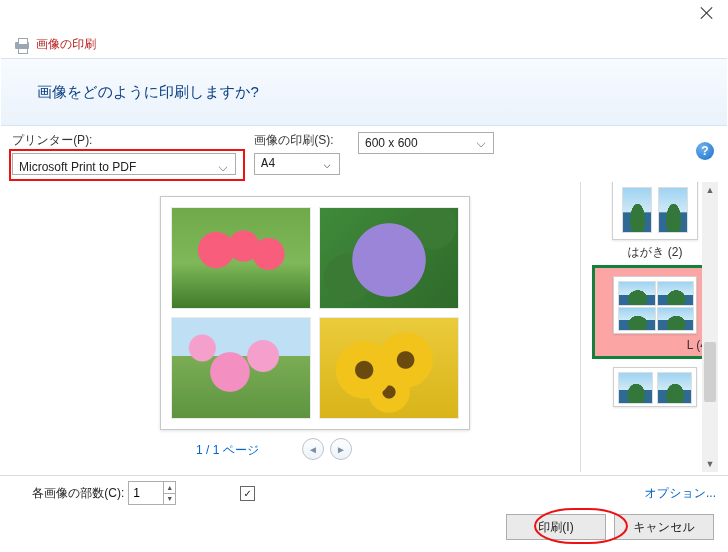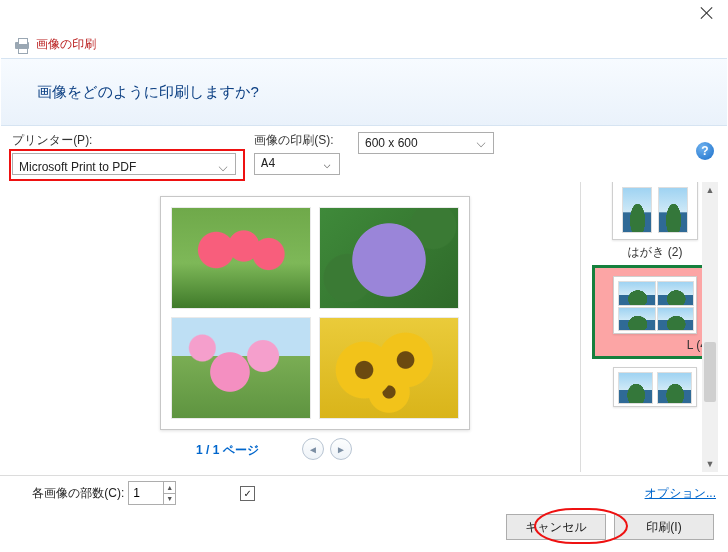--- a/index.html
+++ b/index.html
@@ -205,21 +205,20 @@
       radial-gradient(circle at 62% 42%, #6b4a10 0 8%, #f2c31a 9% 26%, transparent 27%),
       radial-gradient(circle at 50% 74%, #6b4a10 0 6%, #f2c31a 7% 20%, transparent 21%),
       linear-gradient(180deg, #eacb3a 0%, #d9b41a 100%);
   }
 
   .page-label {
     position: absolute;
     left: 196px; top: 260px;
     color: #0066cc;
     font-size: 12px;
-    font-weight: bold;
   }
   .nav-btns {
     position: absolute;
     left: 302px; top: 256px;
     display: flex; gap: 6px;
   }
   .circ-btn {
     width: 20px; height: 20px; border-radius: 50%;
     border: 1px solid #b8c4d2;
     background: linear-gradient(#fdfefe, #eef3f8);
@@ -361,21 +360,20 @@
     width: 13px; height: 13px;
     border: 1px solid #666;
     background: #fff;
     display: flex; align-items: center; justify-content: center;
     font-size: 10px;
     color: #222;
   }
   .options-link {
     margin-left: auto;
     color: #0066cc;
-    text-decoration: underline;
     cursor: pointer;
     font-size: 12px;
   }
 
   
   .actions {
     position: absolute;
     right: 14px;
     bottom: 12px;
     display: flex;
@@ -513,16 +511,16 @@
   </div>
 
   <div class="checkbox-row">
     <div class="chk">✓</div>
   </div>
 
   <span class="options-link">オプション...</span>
 </div>
 
 <div class="actions">
+  <div class="btn">印刷(I)</div>
   <div class="btn">キャンセル</div>
-  <div class="btn">印刷(I)</div>
 </div>
 <div class="print-ring"></div>
 
 </body></html>

